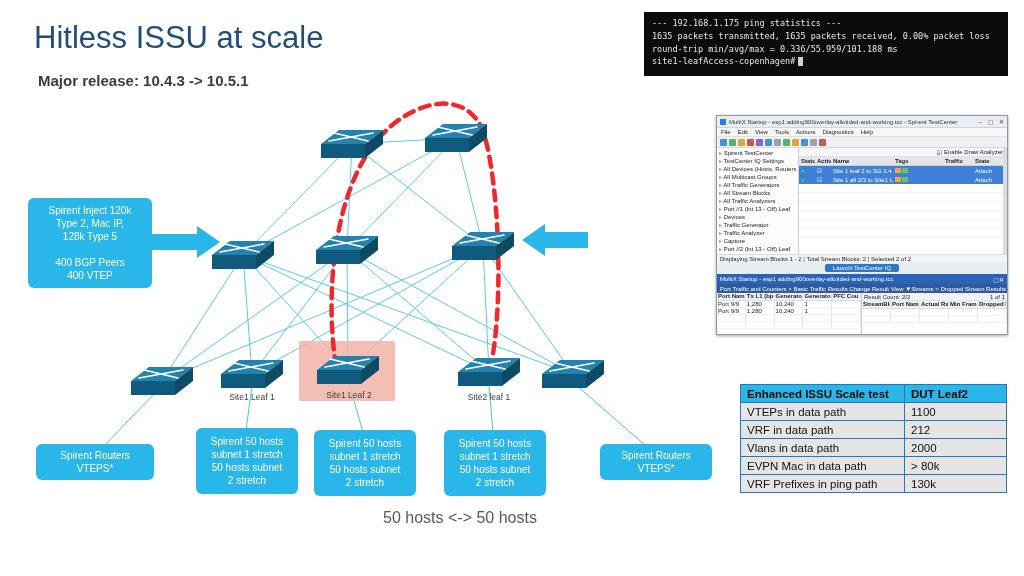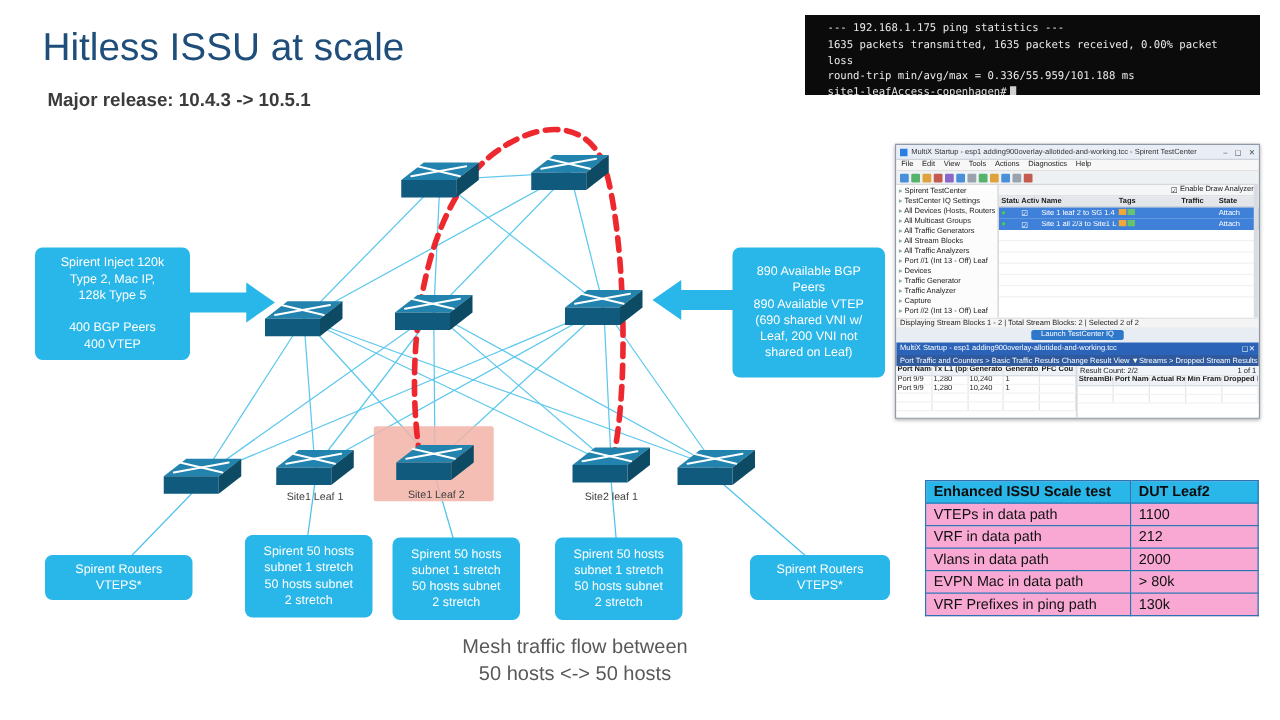--- a/index.html
+++ b/index.html
@@ -5,21 +5,21 @@
   * { margin:0; padding:0; box-sizing:border-box; }
   body { font-family:"Liberation Sans", sans-serif; background:#888; }
   .slide { position:relative; width:1024px; height:576px; background:#ffffff; overflow:hidden; margin:0 auto; }
 
   
   .title { position:absolute; left:34px; top:20px; font-size:31px; font-weight:400; color:#1e4e79; }
   .subtitle { position:absolute; left:38px; top:72px; font-size:15px; color:#3b3b3b;font-weight:bold; }
 
   
   .terminal { position:absolute; left:644px; top:12px; width:364px; height:64px; background:#0b0b0b; color:#e8e8e8;
-              font-family:"DejaVu Sans Mono", monospace; font-size:8.5px; line-height:1.5; padding:5px 18px; overflow:hidden; }
+              font-family:"DejaVu Sans Mono", monospace; font-size:8.5px; line-height:1.5; padding:5px 8px; overflow:hidden; }
   .terminal .cursor { display:inline-block; width:5px; height:9px; background:#d0d0d0; margin-left:3px; vertical-align:middle; }
 
   
   .diagram { position:absolute; left:0; top:0; width:1024px; height:576px; }
 
   
   .callout { position:absolute; background:#29b6e8; color:#fff; border-radius:6px; display:flex;
              align-items:center; justify-content:center; text-align:center; font-size:10px; line-height:1.3; padding:3px; }
   .callout .co-text { white-space:pre-line; }
   #co-inject { left:28px; top:198px; width:124px; height:90px; }
@@ -30,21 +30,21 @@
   #co-hosts-3 { left:444px; top:430px; width:102px; height:66px; }
   #co-routers-right { left:600px; top:444px; width:112px; height:36px; }
 
   
   .footer { position:absolute; left:290px; top:507px; width:340px; text-align:center; font-size:16px; color:#595959; line-height:1.35; }
 
   
   .scale-table { position:absolute; left:740px; top:384px; border-collapse:collapse; font-size:11.5px; }
   .scale-table th, .scale-table td { border:1.6px solid #2e74b5; padding:2.5px 6px; text-align:left; }
   .scale-table th { background:#29b6e8; color:#0c0c0c; font-weight:bold; }
-  .scale-table td { color:#111; background:#f9a8d4; }
+  .scale-table td { color:#111; background:#e5e5e5; }
   .scale-table .c1 { width:164px; }
   .scale-table .c2 { width:102px; }
 
   
   #tc { position:absolute; left:716px; top:115px; width:292px; height:220px; background:#f2f2f2; border:1px solid #8f9aa6;
         box-shadow:0 1px 3px rgba(0,0,0,.35); font-size:6px; color:#222; overflow:hidden; }
   .tc-titlebar { height:12px; background:#e9eef6; display:flex; align-items:center; padding:0 3px; gap:3px; border-bottom:1px solid #d0d4da; }
   .tc-appicon { width:6px; height:6px; background:#2a7de1; flex:none; }
   .tc-title { flex:1; overflow:hidden; white-space:nowrap; color:#333; }
   .tc-controls span { margin-left:4px; color:#444; cursor:default; }
@@ -192,28 +192,20 @@
   </svg>
 
   <div class="callout" id="co-inject">
       <span class="co-text">Spirent Inject 120k
 Type 2, Mac IP,
 128k Type 5
 
 400 BGP Peers
 400 VTEP</span>
     </div>
-  <div class="callout" id="co-bgp">
-      <span class="co-text">890 Available BGP
-Peers
-890 Available VTEP
-(690 shared VNI w/
-Leaf, 200 VNI not
-shared on Leaf)</span>
-    </div>
   <div class="callout" id="co-routers-left">
       <span class="co-text">Spirent Routers
 VTEPS*</span>
     </div>
   <div class="callout" id="co-hosts-1">
       <span class="co-text">Spirent 50 hosts
 subnet 1 stretch
 50 hosts subnet
 2 stretch</span>
     </div>
@@ -228,21 +220,20 @@
 subnet 1 stretch
 50 hosts subnet
 2 stretch</span>
     </div>
   <div class="callout" id="co-routers-right">
       <span class="co-text">Spirent Routers
 VTEPS*</span>
     </div>
 
   <div class="footer">
-    <div>Mesh traffic flow between</div>
     <div>50 hosts &lt;-&gt; 50 hosts</div>
   </div>
 
   <div id="tc">
     <div class="tc-titlebar">
       <span class="tc-appicon"></span>
       <span class="tc-title">MultiX Startup - esp1 adding900overlay-allotided-and-working.tcc - Spirent TestCenter</span>
       <span class="tc-controls">
         <span>–</span>
         <span>▢</span>

